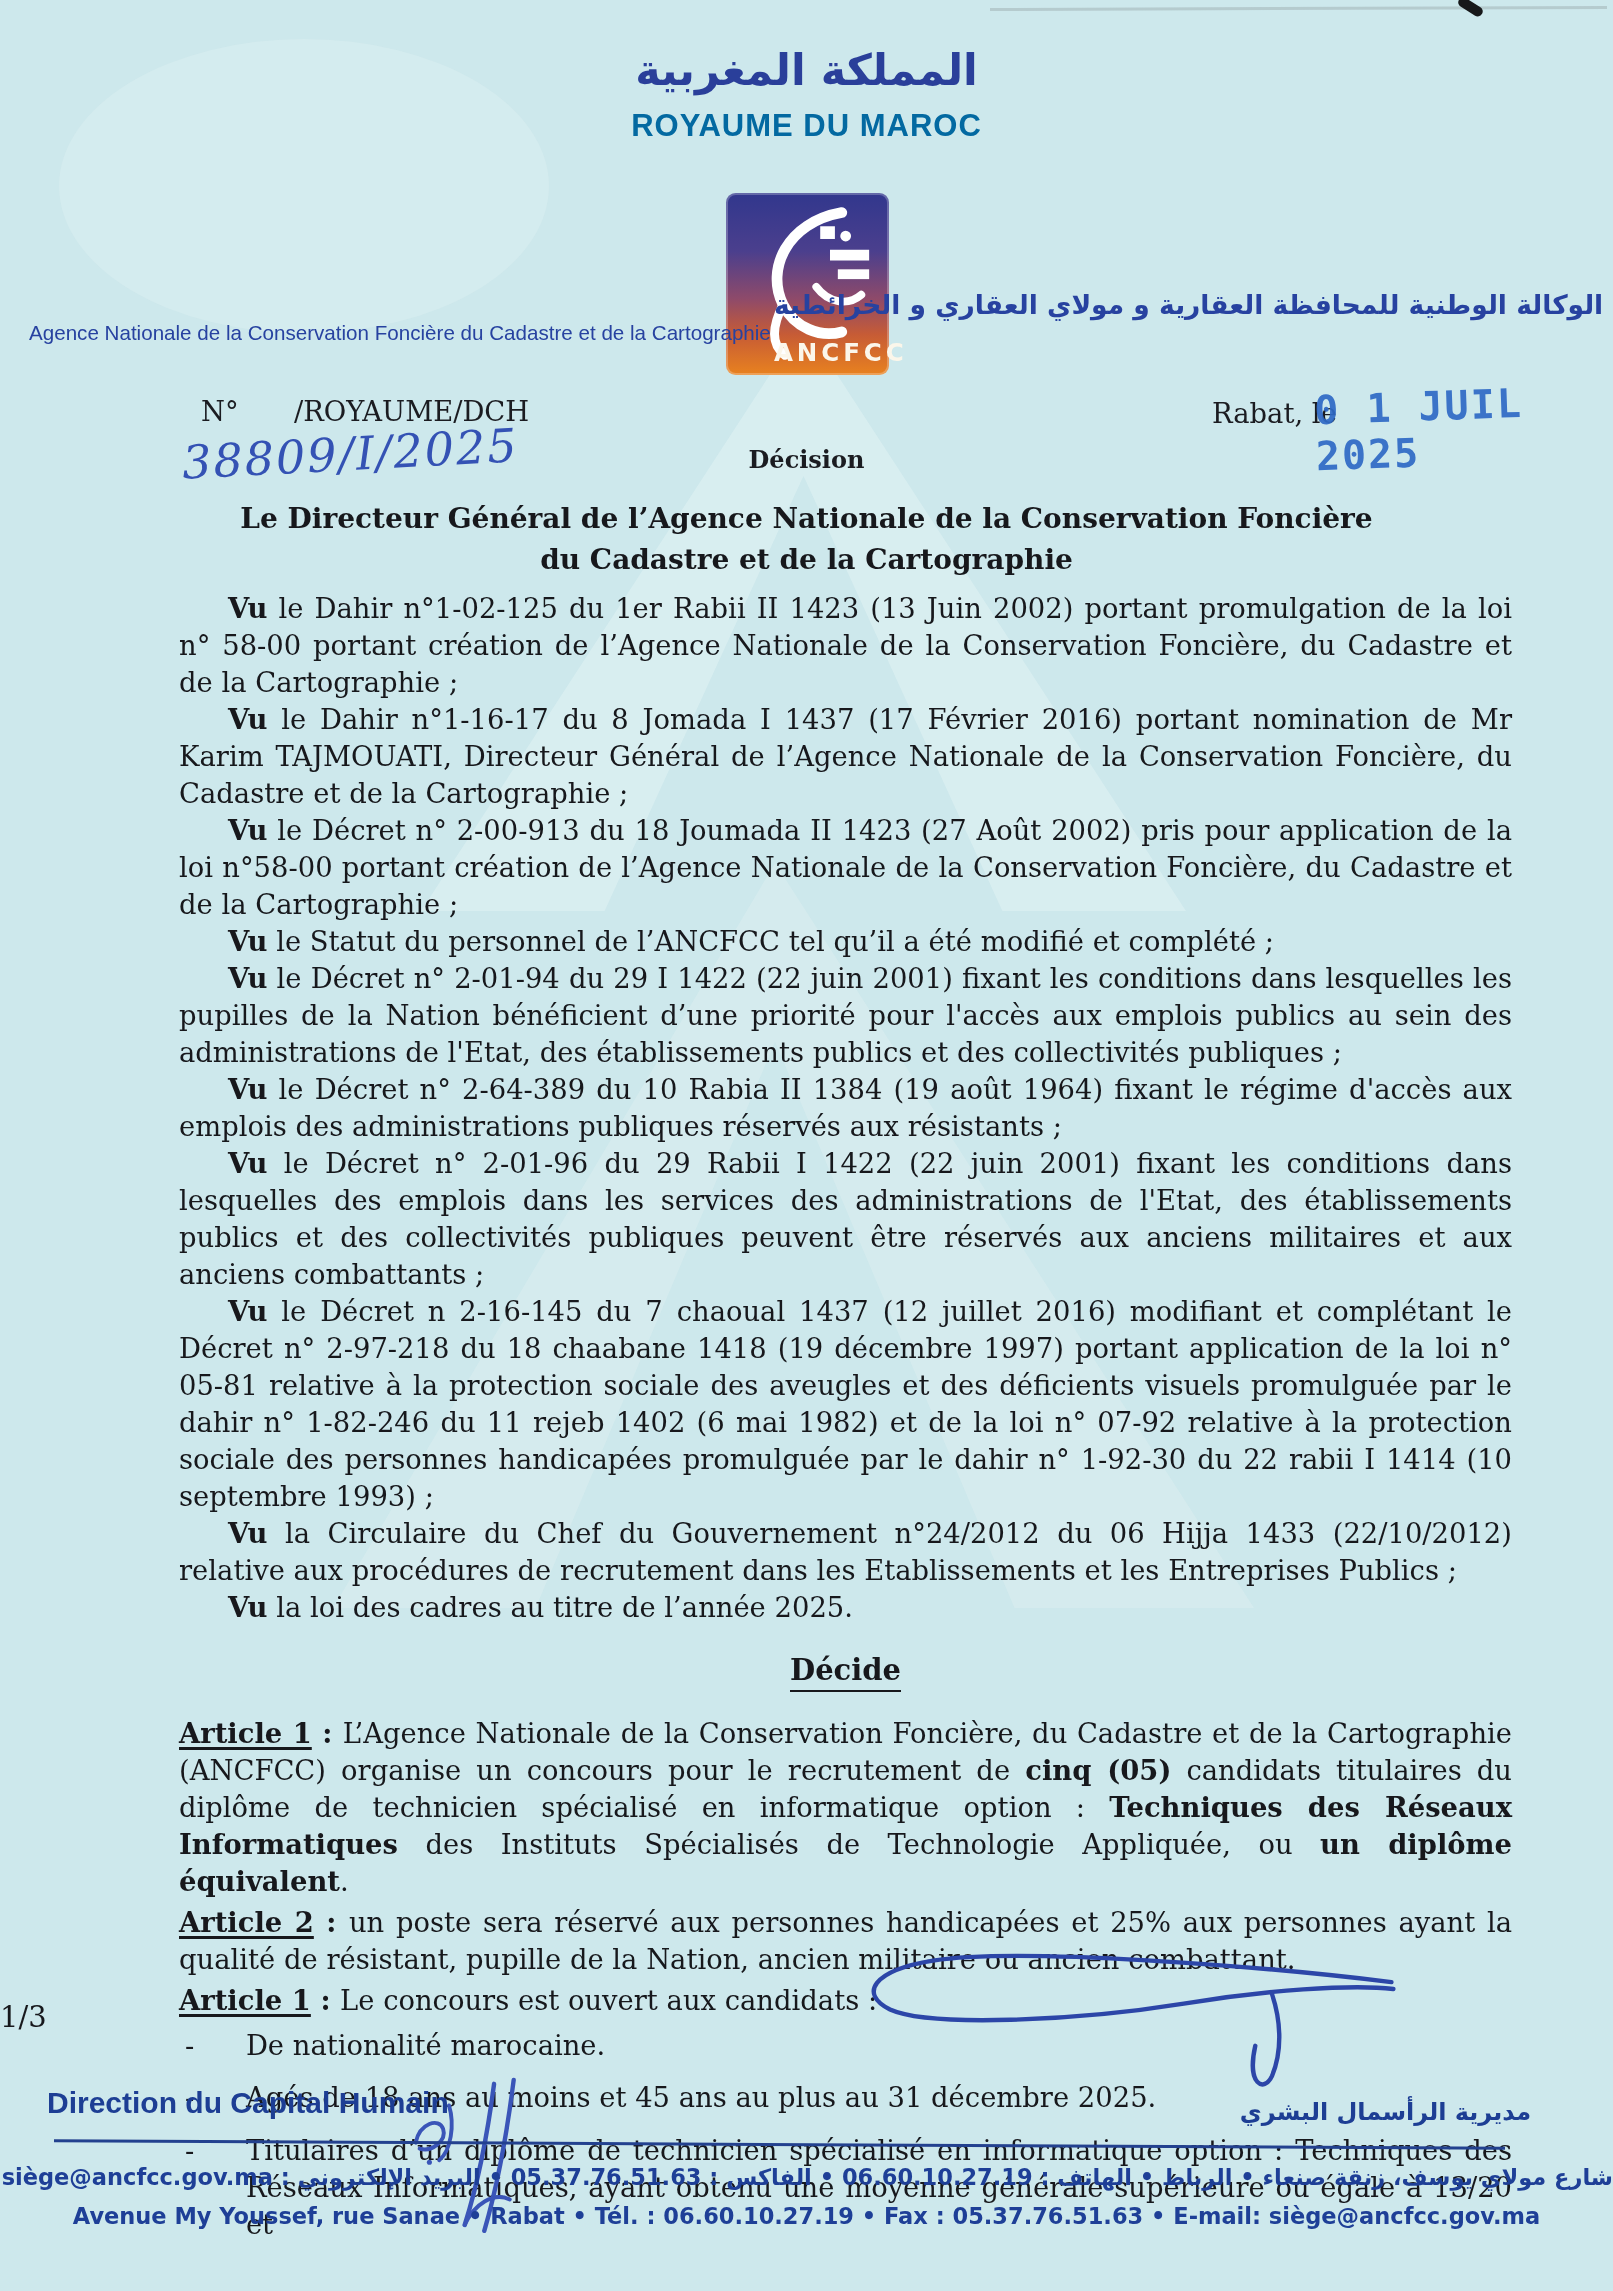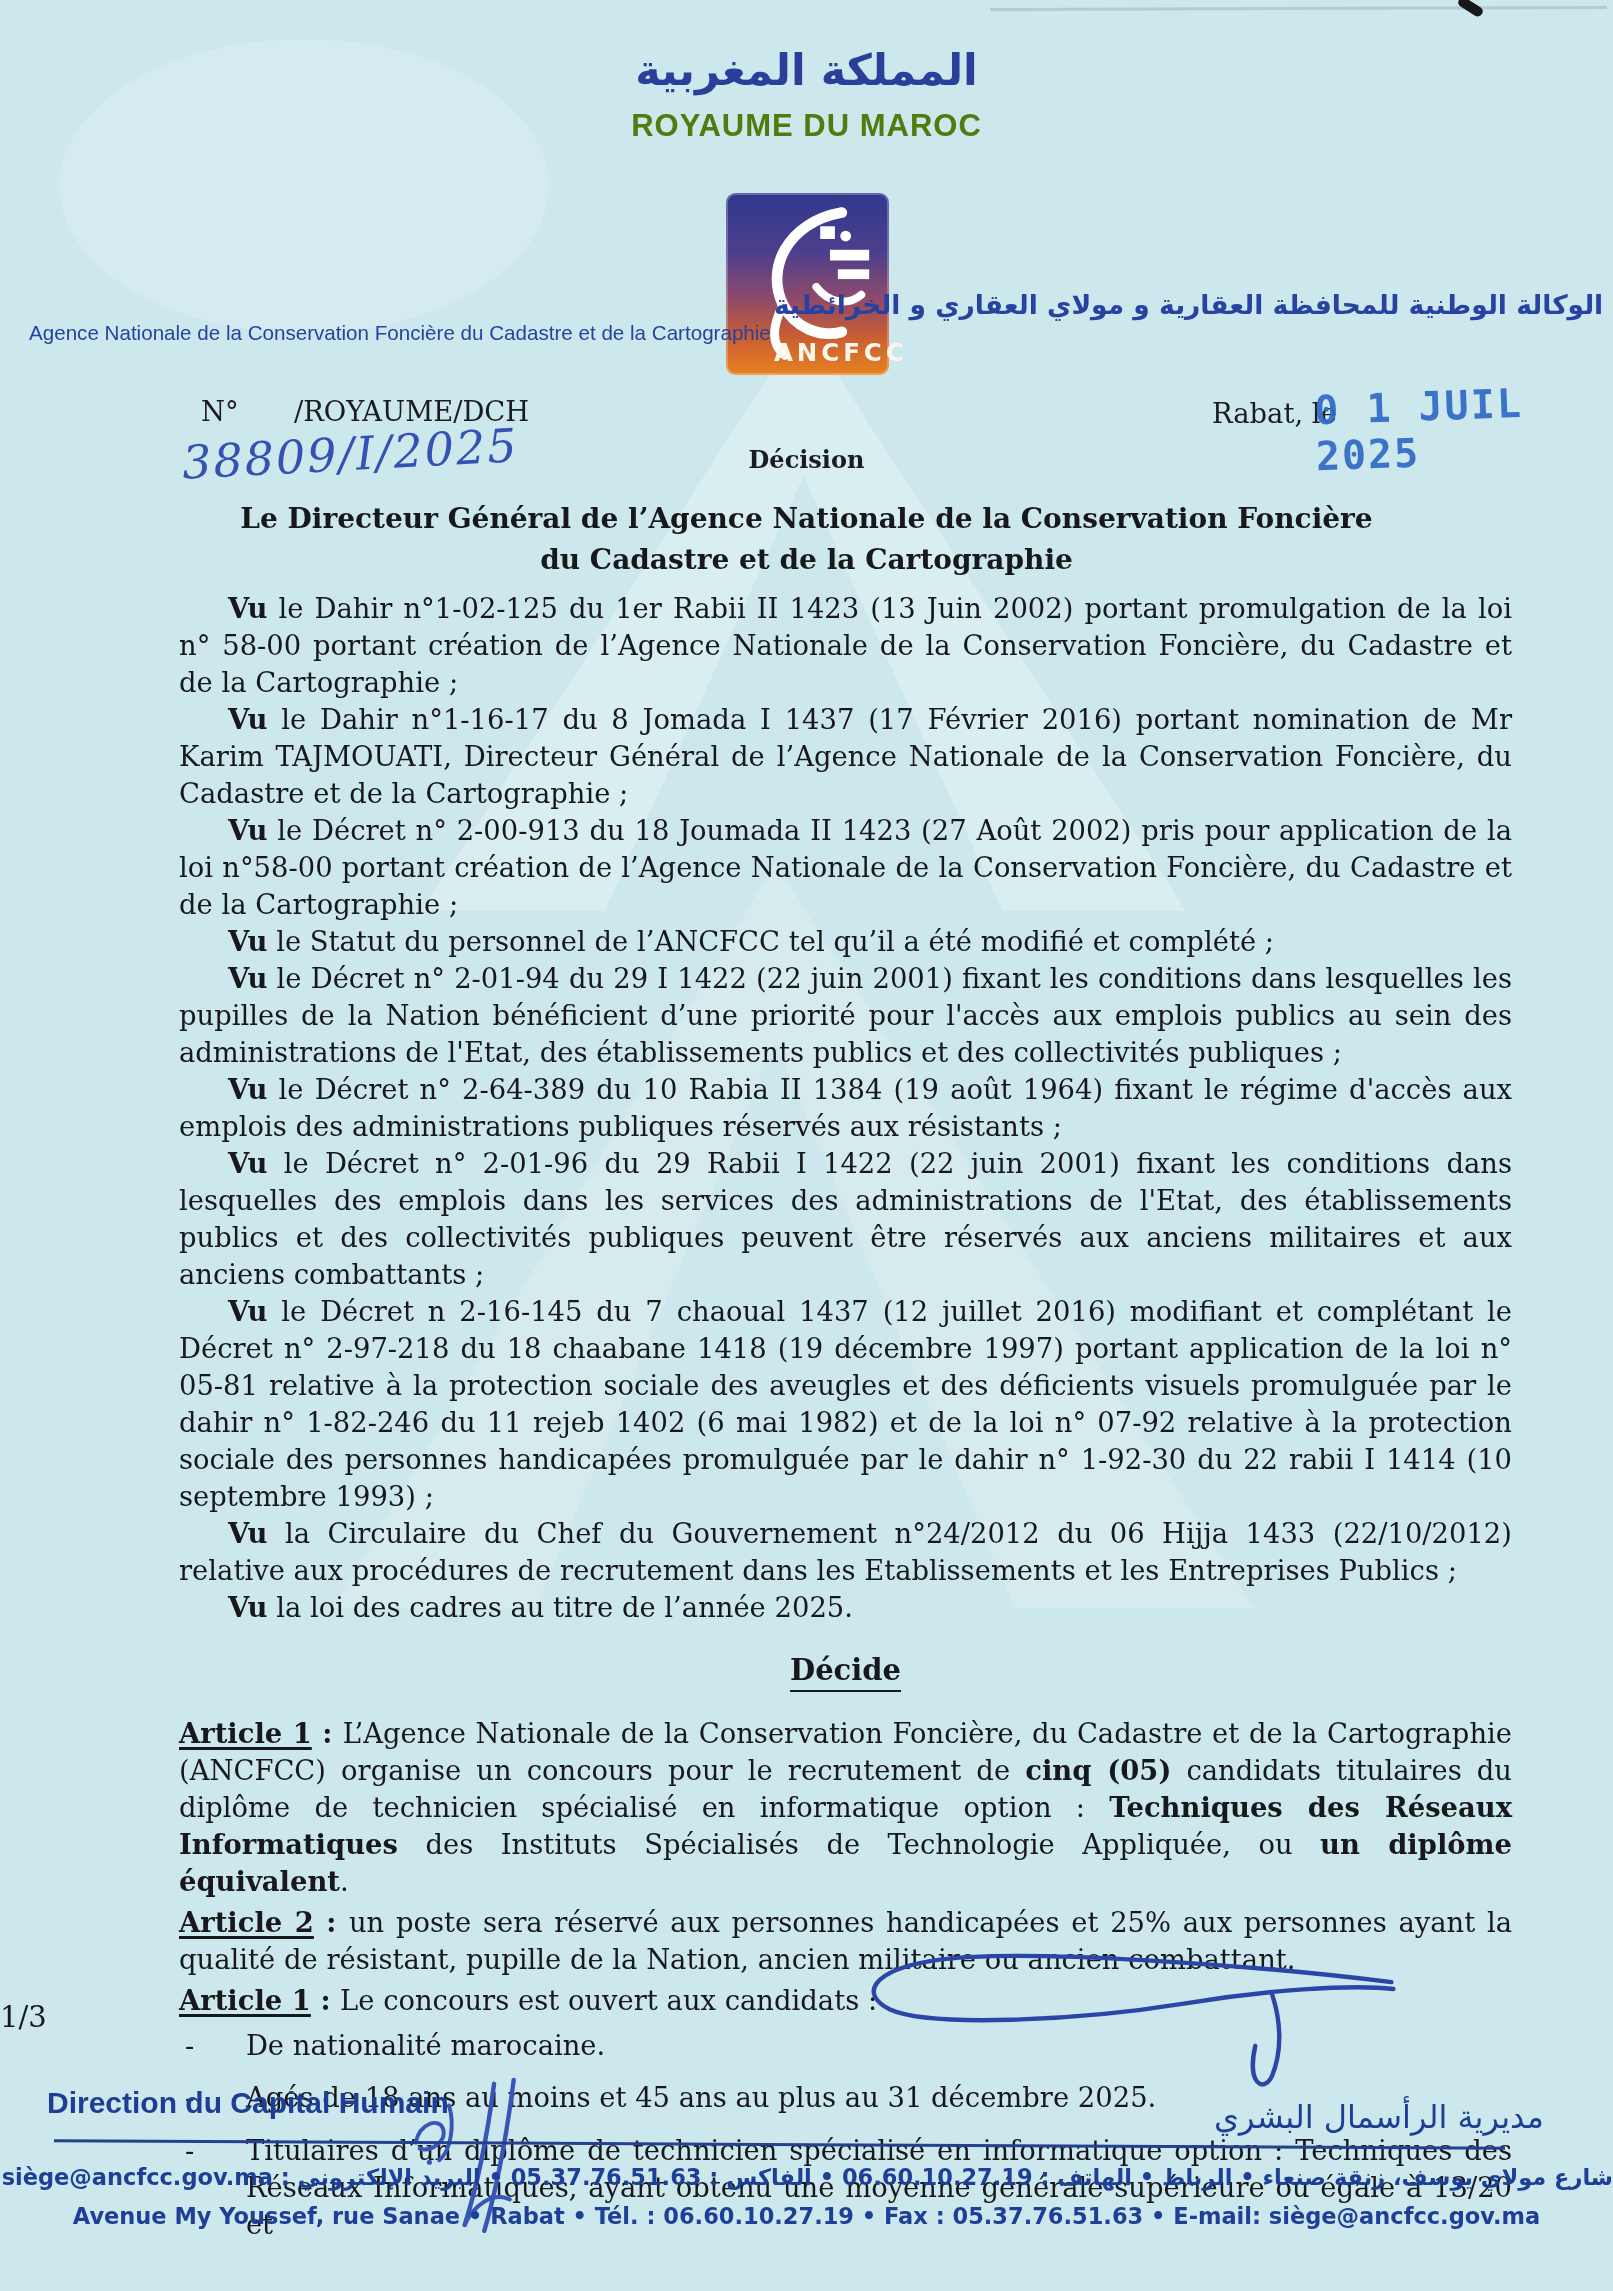--- a/index.html
+++ b/index.html
@@ -15,21 +15,21 @@
   .wm1{left:421px;top:323px;width:765px;height:588px;
        clip-path:polygon(50% 0,100% 100%,76% 100%,50% 26%,24% 100%,0 100%);}
   .wm2{left:333px;top:863px;width:921px;height:745px;opacity:.28;
        clip-path:polygon(48% 0,100% 100%,74% 100%,48% 24%,22% 100%,0 100%);}
   .wm3{left:59px;top:39px;width:490px;height:294px;opacity:.25;border-radius:50%;}
   .scan-streak{position:absolute;top:6.9px;left:990px;width:617px;height:2.9px;background:#8a9597;opacity:.35;transform:rotate(-.2deg);}
   .scan-mark{position:absolute;top:2px;left:1457px;width:27.4px;height:9.8px;background:#17181a;border-radius:4.9px;transform:rotate(32deg);}
   .center-line{position:absolute;left:0;right:0;text-align:center;}
 
   .kingdom-ar{top:45px;font-family:"DejaVu Sans",sans-serif;font-weight:bold;font-size:43px;color:#2a3f9a;direction:rtl;}
-  .kingdom-fr{top:108px;font-family:"Liberation Sans",sans-serif;font-weight:bold;font-size:31px;letter-spacing:1px;color:#4d7c0f;}
+  .kingdom-fr{top:108px;font-family:"Liberation Sans",sans-serif;font-weight:bold;font-size:31px;letter-spacing:1px;color:#0369a1;}
 
   .logo{position:absolute;left:726px;top:193px;width:163px;height:182px;border-radius:9.8px;
         background:linear-gradient(180deg,#31378d 0%,#4b3f8d 32%,#8e4a6a 58%,#c75c35 78%,#e8821f 100%);
         box-shadow:0 0 0 2px rgba(255,255,255,.25) inset;}
   .logo svg{position:absolute;left:0;top:0;}
   .logo-text{position:absolute;left:0;right:0;bottom:7.8px;text-align:center;
         font-family:"DejaVu Sans",sans-serif;font-weight:bold;font-size:24.5px;letter-spacing:3.9px;color:#fbf6ea;padding-left:48px;}
 
   .agency-fr{position:absolute;left:29px;top:321px;font-family:"Liberation Sans",sans-serif;
         font-size:20.6px;color:#2742a0;white-space:nowrap;}
@@ -59,22 +59,22 @@
   .bullets{margin-top:7.8px;}
   .bullet{display:flex;margin:0 0 15.7px;line-height:37px;}
   .bullet .dash{flex:none;width:61px;padding-left:5.9px;}
   .bullet .btxt{flex:1;}
 
   .signature{position:absolute;left:843px;top:1933px;}
   .footer-initials{position:absolute;left:400px;top:2066px;}
   .dir-fr{position:absolute;left:47px;top:2086px;font-family:"Liberation Sans",sans-serif;
         font-weight:bold;font-size:30px;color:#1d3e94;}
   .page-num{position:absolute;left:0;right:0;top:2000px;text-align:left;font-size:29px;color:#17181c;}
-  .dir-ar{position:absolute;right:69px;top:2098px;font-family:"DejaVu Sans",sans-serif;
-        font-weight:normal;font-size:32px;color:#1d3e94;direction:rtl;}
+  .dir-ar{position:absolute;right:82px;top:2098px;font-family:"DejaVu Sans",sans-serif;
+        font-weight:bold;font-size:24px;color:#1d3e94;direction:rtl;}
   .footer-rule{position:absolute;left:54px;top:2143px;width:1451px;height:2.9px;background:#23418f;transform:rotate(.3deg);}
   .contact-ar{position:absolute;left:0;right:0;top:2164px;direction:rtl;
         font-family:"DejaVu Sans",sans-serif;font-weight:bold;font-size:22.5px;color:#1e3f97;}
   .contact-fr{position:absolute;left:0;right:0;top:2203px;text-align:center;
         font-family:"DejaVu Sans",sans-serif;font-weight:bold;font-size:22.5px;color:#1e3f97;}
 </style>
 </head>
 <body>
 
 <div class="page">

